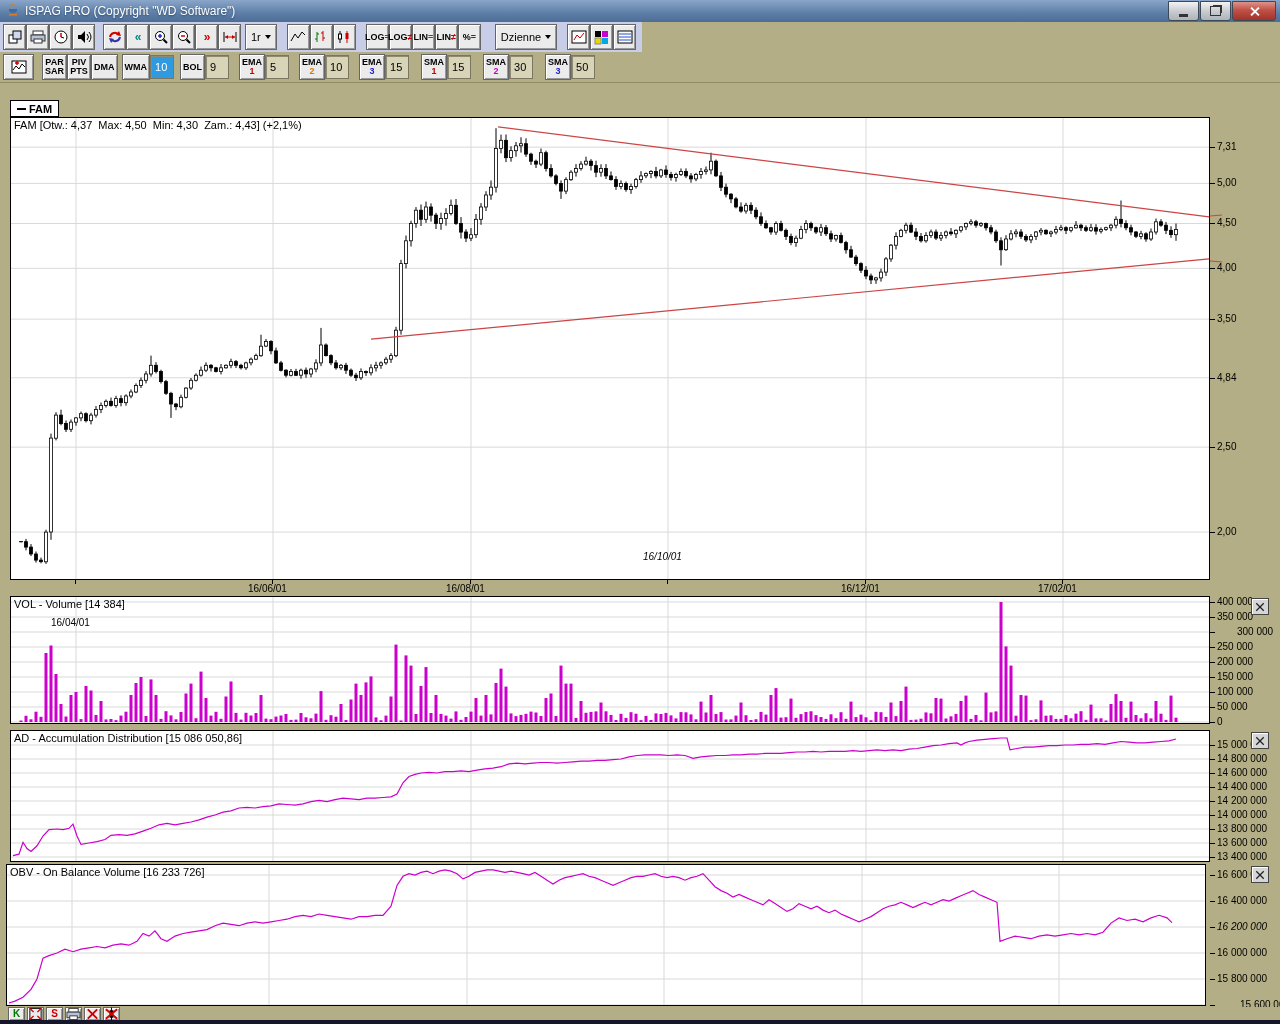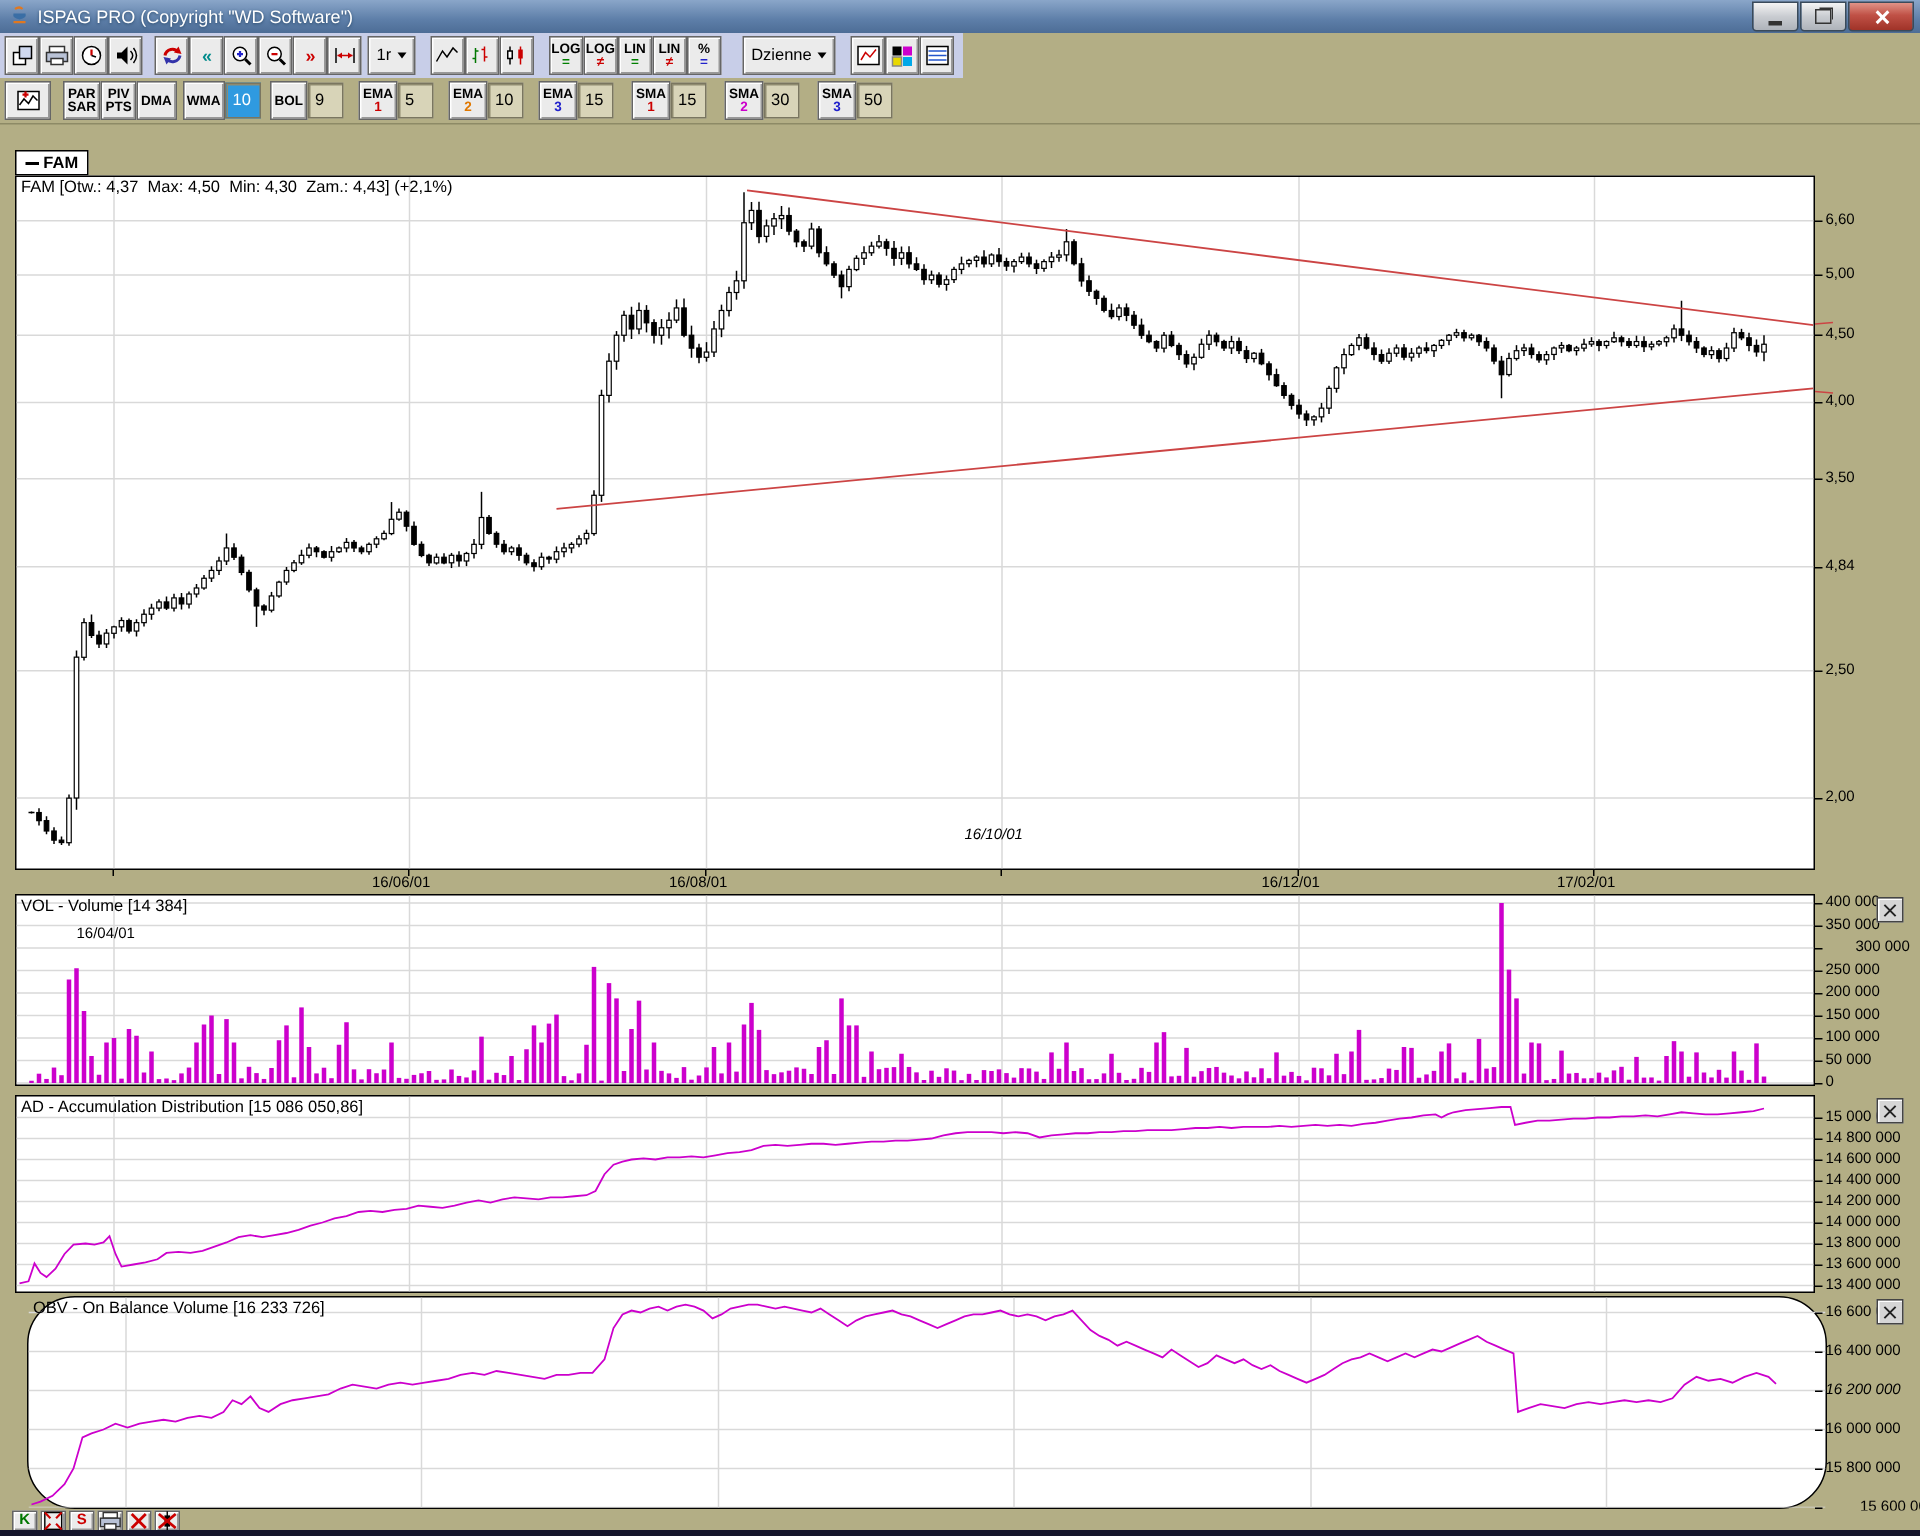--- a/index.html
+++ b/index.html
@@ -21,21 +21,21 @@
   .glyph-x::before{transform:rotate(45deg);} .glyph-x::after{transform:rotate(-45deg);}
   
   #toolbar1{position:absolute;left:0;top:22px;width:1280px;height:30px;background:#b3ae85;}
   #toolbar1 .strip{position:absolute;left:0;top:0;width:642px;height:30px;background:#c8cee8;border-bottom:1px solid #9aa0b8;}
   .tbrow{position:absolute;left:3px;top:2px;display:flex;align-items:center;height:26px;}
   .btn{background:#ebebeb;border:1px solid #666;box-shadow:inset 1px 1px 0 #fff,inset -1px -1px 0 #999;
     display:flex;align-items:center;justify-content:center;cursor:pointer;box-sizing:border-box;}
   .tb1-btn{width:23px;height:26px;}
   .combo{height:26px;padding:0 5px;gap:4px;font-size:11px;}
   .tri{width:0;height:0;border-left:3.5px solid transparent;border-right:3.5px solid transparent;border-top:4px solid #000;}
-  .stack{display:flex;flex-direction:column;align-items:center;line-height:9px;font-size:9px;font-weight:bold;}
+  .stack{display:flex;flex-direction:row;align-items:center;line-height:9px;font-size:9px;font-weight:bold;}
   #toolbar2{position:absolute;left:0;top:52px;width:1280px;height:30px;background:#b3ae85;border-bottom:1px solid #8d8a66;}
   .tb2-btn{height:26px;min-width:24px;padding:0 2px;}
   .tb2-lines{display:flex;flex-direction:column;align-items:center;line-height:9px;font-size:9px;font-weight:bold;}
   .num-input{width:24px;height:24px;background:#d8d4b8;border:1px solid #7a7660;box-shadow:inset 1px 1px 0 #8f8b70;
     font-size:11px;display:flex;align-items:center;padding-left:4px;box-sizing:border-box;cursor:text;}
   .num-input.selected{background:#2f9ae0;color:#fff;}
   
   .panel{position:absolute;background:#fff;border:1px solid #000;box-sizing:border-box;}
   .panel svg{position:absolute;left:0;top:0;}
   .panel-header{position:absolute;left:3px;top:1px;font-size:11px;white-space:pre;z-index:5;}
@@ -1098,42 +1098,42 @@
         <line x1="262" y1="0" x2="262" y2="130" stroke="#d9d9d9"></line>
         <line x1="460" y1="0" x2="460" y2="130" stroke="#d9d9d9"></line>
         <line x1="657" y1="0" x2="657" y2="130" stroke="#d9d9d9"></line>
         <line x1="855" y1="0" x2="855" y2="130" stroke="#d9d9d9"></line>
         <line x1="1052" y1="0" x2="1052" y2="130" stroke="#d9d9d9"></line>
         <polyline points="2,124.6 8,123.2 12,111.3 16,117.6 20,120.4 26,114.8 32,105.0 38,98.7 46,98.0 52,98.7 58,97.3 62,93.1 66,105.0 70,113.4 78,112.0 86,110.6 94,108.5 100,104.3 108,103.6 116,104.3 124,102.9 132,100.1 140,97.3 148,93.8 156,92.4 164,93.8 172,92.4 180,91.0 188,88.9 196,86.1 204,84.0 212,81.2 220,79.8 228,77.0 236,76.3 244,77.0 252,75.6 260,74.9 268,72.8 276,73.5 284,74.2 292,72.8 300,70.7 308,69.3 316,70.7 324,68.6 332,67.2 340,67.9 348,68.6 356,67.2 364,67.2 372,66.5 380,65.8 386,63.0 392,51.8 398,45.5 404,43.4 410,42.0 418,41.3 426,42.0 434,40.6 442,40.6 450,39.9 458,40.6 466,39.2 474,37.8 482,37.1 490,35.7 498,32.9 506,32.2 514,32.9 522,32.2 530,31.5 538,31.5 546,32.2 554,31.5 562,30.8 570,30.1 578,30.1 586,29.4 594,29.4 602,28.7 610,28.0 618,25.9 626,24.5 634,23.8 642,23.8 650,23.8 658,24.5 666,23.8 674,24.5 682,27.3 690,25.9 698,25.2 706,24.5 714,24.5 722,23.8 730,23.8 738,23.1 746,23.1 754,22.4 762,22.4 770,22.4 778,21.7 786,21.0 794,21.0 802,20.3 810,21.0 818,20.3 826,20.3 834,20.3 842,19.6 850,20.3 858,19.6 866,18.9 874,19.6 882,18.9 890,19.6 898,18.2 906,17.5 914,16.1 922,14.7 930,14.0 938,12.6 946,11.9 950,14.0 954,11.9 958,10.5 966,9.1 974,8.4 982,7.7 990,7.0 996,7.0 999,18.9 1006,17.5 1014,16.1 1022,16.1 1030,15.4 1038,14.7 1046,14.7 1054,14.0 1062,14.0 1070,13.3 1078,13.3 1086,12.6 1094,13.3 1102,11.9 1110,10.5 1118,11.2 1126,11.9 1134,11.9 1142,11.2 1150,10.5 1158,9.8 1165,8.0 " fill="none" stroke="#cc00cc" stroke-width="1.2"></polyline>
       </svg>
     <div class="panel-header">AD - Accumulation Distribution [15 086 050,86]</div>
   </div>
 
-  <div id="panel-obv" class="panel" style="left:18px;top:864px;width:1200px;height:142px;border-radius:32px;">
+  <div id="panel-obv" class="panel" style="left:6px;top:864px;width:1200px;height:142px;">
     <svg id="svg-obv" width="1198" height="140">
         <line x1="0" y1="10" x2="1198" y2="10" stroke="#d9d9d9"></line>
         <line x1="0" y1="36.00000000000037" x2="1198" y2="36.00000000000037" stroke="#d9d9d9"></line>
         <line x1="0" y1="62.00000000000028" x2="1198" y2="62.00000000000028" stroke="#d9d9d9"></line>
         <line x1="0" y1="88.00000000000018" x2="1198" y2="88.00000000000018" stroke="#d9d9d9"></line>
         <line x1="0" y1="114.00000000000009" x2="1198" y2="114.00000000000009" stroke="#d9d9d9"></line>
         <line x1="0" y1="140.00000000000023" x2="1198" y2="140.00000000000023" stroke="#d9d9d9"></line>
         <line x1="65" y1="0" x2="65" y2="140" stroke="#d9d9d9"></line>
         <line x1="262" y1="0" x2="262" y2="140" stroke="#d9d9d9"></line>
         <line x1="460" y1="0" x2="460" y2="140" stroke="#d9d9d9"></line>
         <line x1="657" y1="0" x2="657" y2="140" stroke="#d9d9d9"></line>
         <line x1="855" y1="0" x2="855" y2="140" stroke="#d9d9d9"></line>
         <line x1="1052" y1="0" x2="1052" y2="140" stroke="#d9d9d9"></line>
         <polyline points="2,138.0 8,136.1 16,132.2 24,124.4 30,114.0 36,93.2 42,90.6 50,88.0 58,84.1 66,86.7 74,84.1 82,82.8 90,81.5 98,82.8 106,80.2 114,78.9 122,80.2 130,76.3 136,68.5 142,71.1 148,65.9 154,73.7 160,76.3 168,71.1 176,68.5 184,67.2 192,65.9 200,64.6 208,60.7 216,58.1 224,59.4 232,60.7 240,58.1 248,56.8 256,58.1 264,56.8 272,55.5 280,54.2 288,51.6 296,50.3 304,51.6 312,49.0 320,50.3 328,51.6 336,52.9 344,54.2 352,51.6 360,51.6 368,50.3 376,50.3 384,41.2 390,20.4 396,11.3 402,8.7 408,10.0 414,7.4 420,6.1 426,8.7 432,6.1 438,4.8 444,6.1 450,8.7 456,13.9 462,11.3 468,7.4 474,6.1 480,4.8 486,4.8 492,6.1 498,7.4 504,6.1 510,7.4 516,8.7 522,10.0 528,7.4 534,11.3 540,15.2 546,19.1 552,15.2 558,12.6 564,11.3 570,10.0 576,8.7 582,11.3 588,12.6 594,15.2 600,17.8 606,20.4 612,17.8 618,15.2 624,12.6 630,11.3 636,11.3 642,10.0 648,8.7 654,11.3 660,12.6 666,11.3 672,12.6 678,15.2 684,12.6 690,11.3 696,8.7 702,15.2 708,21.7 714,25.6 720,28.2 726,32.1 732,29.5 738,32.1 744,34.7 750,37.3 756,39.9 762,34.7 768,38.6 774,42.5 780,46.4 786,43.8 792,38.6 798,41.2 804,43.8 810,41.2 816,45.1 822,47.7 828,45.1 834,49.0 840,51.6 846,54.2 852,56.8 858,54.2 864,51.6 870,47.7 876,43.8 882,41.2 888,39.9 894,37.3 900,39.9 906,42.5 912,39.9 918,37.3 924,39.9 930,37.3 936,34.7 942,36.0 948,33.4 954,30.8 960,28.2 966,25.6 972,29.5 978,32.1 984,34.7 990,37.3 993,76.3 1000,73.7 1008,71.1 1016,72.4 1024,73.7 1032,71.1 1040,69.8 1048,71.1 1056,69.8 1064,68.5 1072,69.8 1080,68.5 1088,69.8 1096,67.2 1104,58.1 1112,52.9 1120,55.5 1128,54.2 1136,56.8 1144,52.9 1152,50.3 1160,52.9 1165,57.6 " fill="none" stroke="#cc00cc" stroke-width="1.2"></polyline>
       </svg>
     <div class="panel-header">OBV - On Balance Volume [16 233 726]</div>
   </div>
 
   <div id="overlay">
       <div class="tick" style="left:1210px;top:147px;"></div>
-      <div class="axis-label" style="left:1217px;top:141px;">6,60</div>
+      <div class="axis-label" style="left:1217px;top:141px;">7,31</div>
       <div class="tick" style="left:1210px;top:183px;"></div>
       <div class="axis-label" style="left:1217px;top:177px;">5,00</div>
       <div class="tick" style="left:1210px;top:223px;"></div>
       <div class="axis-label" style="left:1217px;top:217px;">4,50</div>
       <div class="tick" style="left:1210px;top:268px;"></div>
       <div class="axis-label" style="left:1217px;top:262px;">4,00</div>
       <div class="tick" style="left:1210px;top:319px;"></div>
       <div class="axis-label" style="left:1217px;top:313px;">3,50</div>
       <div class="tick" style="left:1210px;top:378px;"></div>
       <div class="axis-label" style="left:1217px;top:372px;">4,84</div>

